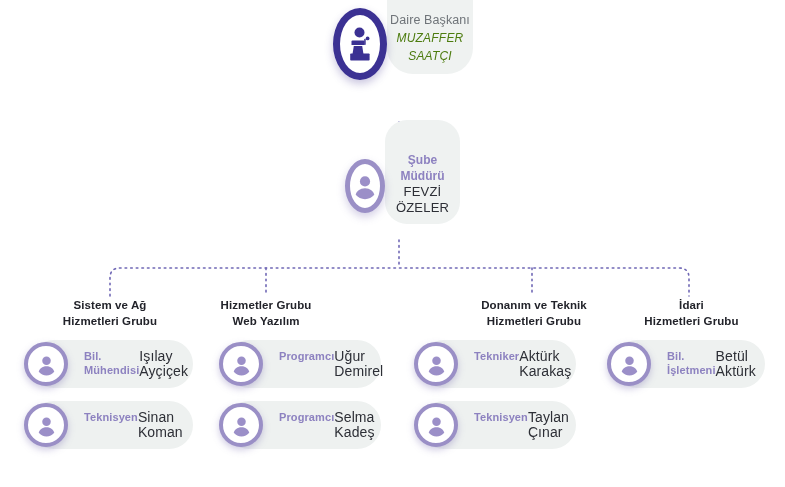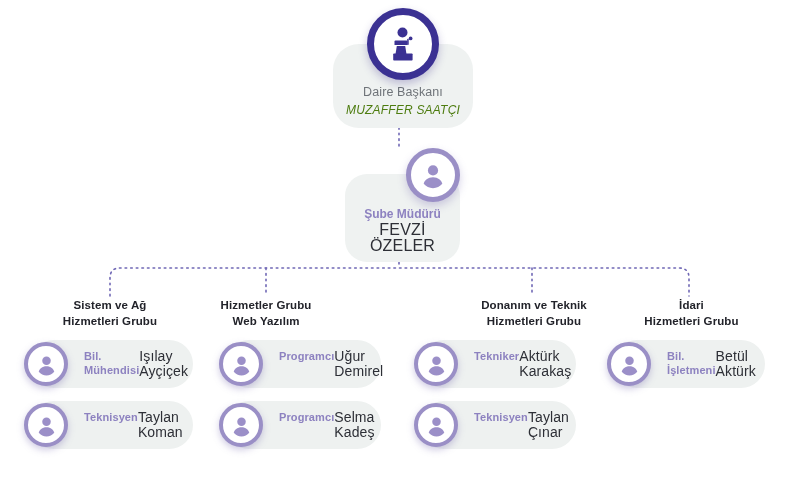--- a/index.html
+++ b/index.html
@@ -30,22 +30,22 @@
     pointer-events: none;
   }
 
   
   .node-l1 {
     position: absolute;
     left: 333px;
     top: 8px;
     width: 140px;
     display: flex;
-    flex-direction: column;
-    align-items: center;
+    flex-direction: row;
+    align-items: flex-start;
   }
   .l1-pill {
     margin-top: -36px;
     width: 140px;
     padding: 40px 0 9px;
     border-radius: 26px;
     background: #eff2f1;
     text-align: center;
     box-sizing: border-box;
   }
@@ -77,40 +77,40 @@
     box-shadow: 0 4px 9px rgba(60,48,140,.28);
   }
 
   
   .node-l2 {
     position: absolute;
     left: 345px;
     top: 148px;
     width: 115px;
     display: flex;
-    flex-direction: column;
-    align-items: flex-end;
+    flex-direction: row;
+    align-items: center;
   }
   .l2-pill {
     margin-top: -28px;
     width: 115px;
     padding: 32px 0 8px;
     border-radius: 22px;
     background: #eff2f1;
     text-align: center;
     box-sizing: border-box;
   }
   .l2-role {
     font-size: 12px;
     font-weight: bold;
     color: #8d82c0;
     line-height: 16px;
   }
   .l2-name {
-    font-size: 16px;
+    font-size: 13px;
     color: #2d2f36;
     line-height: 16px;
     letter-spacing: .2px;
   }
   .avatar-l2 {
     position: relative;
     z-index: 3;
     width: 54px;
     height: 54px;
     border-radius: 50%;
@@ -247,21 +247,21 @@
 
   <div class="card" style="left:30px; top:401px; width:163px;">
     <div class="card-avatar">
       <svg width="25" height="25" viewBox="0 0 30 30" fill="#9b8fc8">
         <circle cx="15" cy="10.4" r="5.1"></circle>
         <path d="M15 17.2 c-5.1 0 -8.6 3 -9.3 6.6 a12 12 0 0 0 18.6 0 c-0.7 -3.6 -4.2 -6.6 -9.3 -6.6 z"></path>
       </svg>
     </div>
     <div class="card-text">
       <span class="card-role">Teknisyen</span>
-      <span class="card-name">Taylan Koman</span>
+      <span class="card-name">Sinan Koman</span>
     </div>
   </div>
 
   <div class="group-title" style="left:176px; top:298px; width:180px;">
     <div>Hizmetler Grubu</div>
     <div>Web Yazılım</div>
   </div>
 
   <div class="card" style="left:225px; top:340px; width:156px;">
     <div class="card-avatar">

